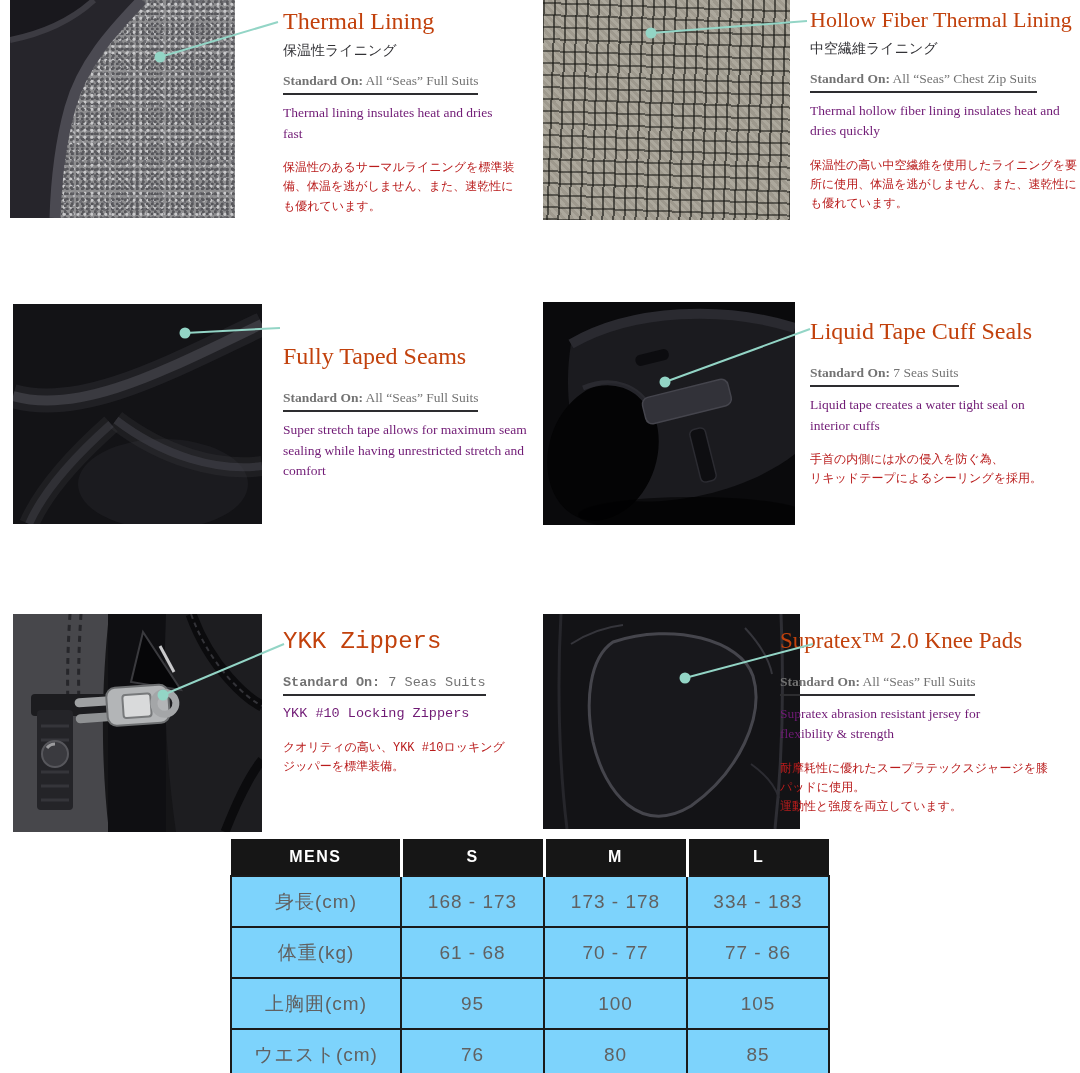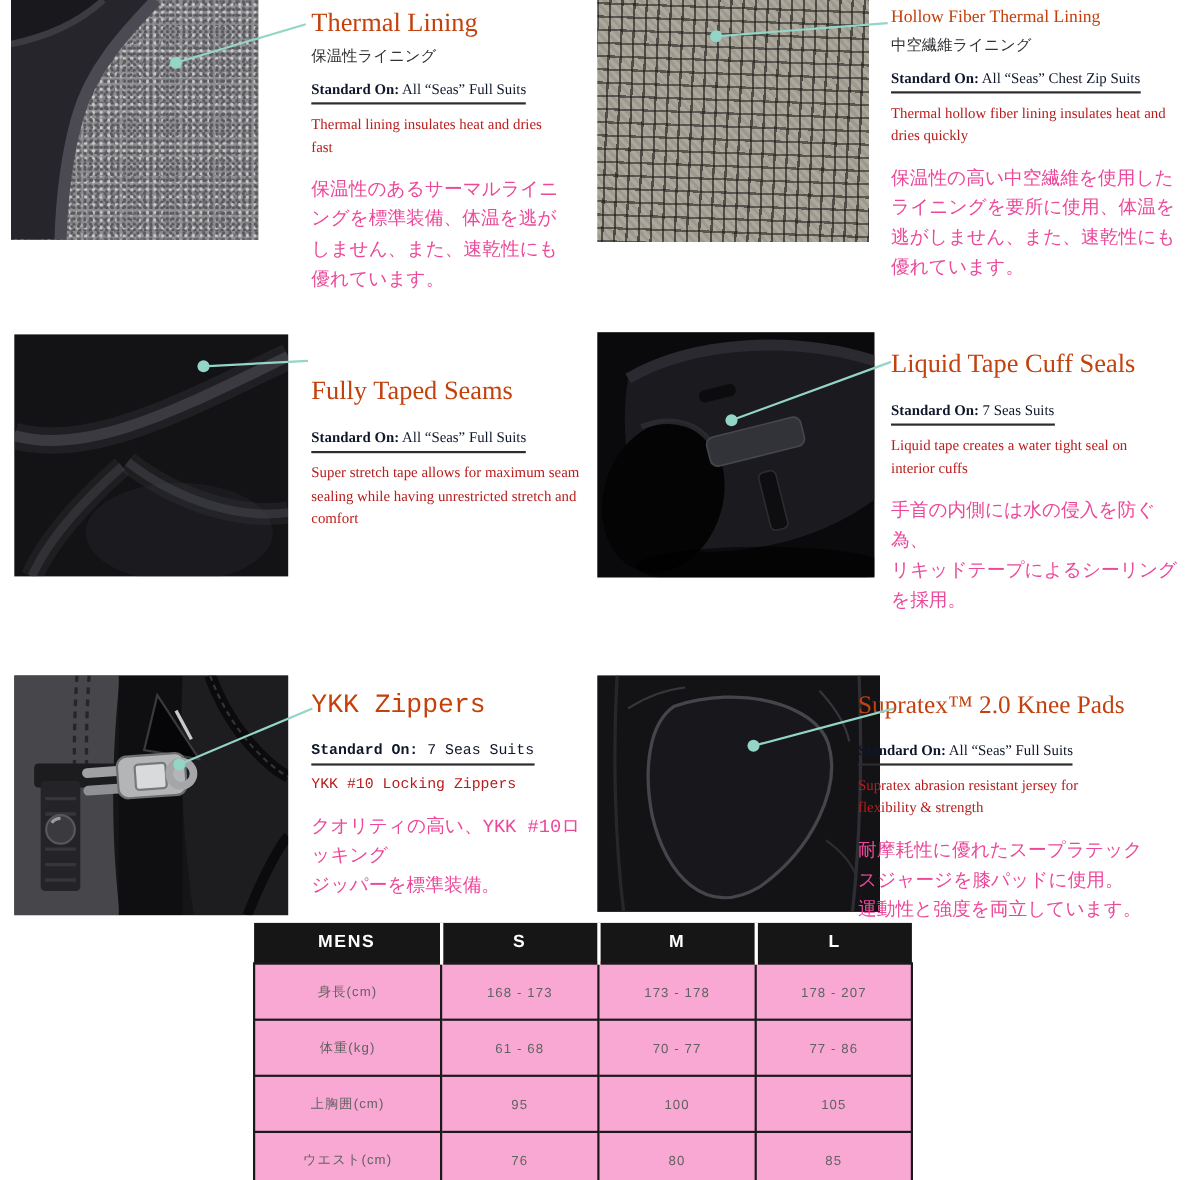--- a/index.html
+++ b/index.html
@@ -38,41 +38,41 @@
   
   .ft{position:absolute;}
   #f1-text{left:283px;top:6px;width:240px;}
   #f2-text{left:810px;top:6px;width:270px;}
   #f3-text{left:283px;top:310px;width:252px;}
   #f4-text{left:810px;top:316px;width:266px;}
   #f5-text{left:283px;top:626px;width:250px;font-family:Liberation Mono, monospace;}
   #f6-text{left:780px;top:626px;width:268px;}
 
   .title{margin:0;font-size:24px;line-height:1.3;font-weight:normal;color:#c2410c;white-space:nowrap;}
-  .title.small{font-size:16px;}
+  .title.small{font-size:22px;}
   .title.mid{font-size:23px;}
   .subtitle{margin:5px 0 0;font-size:14px;font-weight:normal;color:#323236;}
-  .standard{margin-top:13px;font-size:13.5px;color:#0f172a;border-bottom:2px solid #2d2d30;
+  .standard{margin-top:13px;font-size:13.5px;color:#737373;border-bottom:2px solid #2d2d30;
             padding-bottom:4px;width:fit-content;white-space:nowrap;}
   .nosub .standard{margin-top:18px;}
   .std-label{font-weight:bold;}
-  .desc-en{margin-top:8px;font-size:13.5px;line-height:1.52;color:#b91c1c;}
-  .desc-jp{margin-top:14px;font-size:17px;line-height:1.6;color:#ec4899;white-space:pre-line;}
+  .desc-en{margin-top:8px;font-size:13.5px;line-height:1.52;color:#701a75;}
+  .desc-jp{margin-top:14px;font-size:12px;line-height:1.6;color:#b91c1c;white-space:pre-line;}
 
   
   #leaders{position:absolute;left:0;top:0;width:1080px;height:1073px;pointer-events:none;z-index:5;}
 
   
   .size-table{position:absolute;left:230px;top:839px;width:598px;border-collapse:collapse;
               table-layout:fixed;font-family:"Liberation Sans",sans-serif;z-index:2;}
   .size-table th{background:#161616;color:#fff;font-size:16px;font-weight:bold;letter-spacing:1.5px;
                  height:34px;border-left:3px solid #fff;}
   .size-table th:first-child{border-left:none;}
   .size-table td{border:2px solid #1a1a1a;height:47px;text-align:center;color:#616161;
-                 font-size:12px;letter-spacing:1px;background:#f9a8d4;}
+                 font-size:19px;letter-spacing:1px;background:#7dd3fc;}
 </style>
 </head>
 <body>
 
 <div id="page">
 
   <div id="f1-img" class="img img-thermal">
     <svg viewBox="0 0 225 218" preserveAspectRatio="none">
       <path d="M0,0 H132 C103,30 72,64 60,108 C49,148 46,185 45,218 H0 Z" fill="#26252b"></path>
       <path d="M132,0 C103,30 72,64 60,108 C49,148 46,185 45,218" stroke="#4b4a52" stroke-width="11" fill="none"></path>
@@ -243,21 +243,21 @@
         <th>S</th>
         <th>M</th>
         <th>L</th>
       </tr>
     </thead>
     <tbody>
       <tr>
         <td>身長(cm)</td>
         <td>168 - 173</td>
         <td>173 - 178</td>
-        <td>178 - 207</td>
+        <td>334 - 183</td>
       </tr>
       <tr>
         <td>体重(kg)</td>
         <td>61 - 68</td>
         <td>70 - 77</td>
         <td>77 - 86</td>
       </tr>
       <tr>
         <td>上胸囲(cm)</td>
         <td>95</td>

